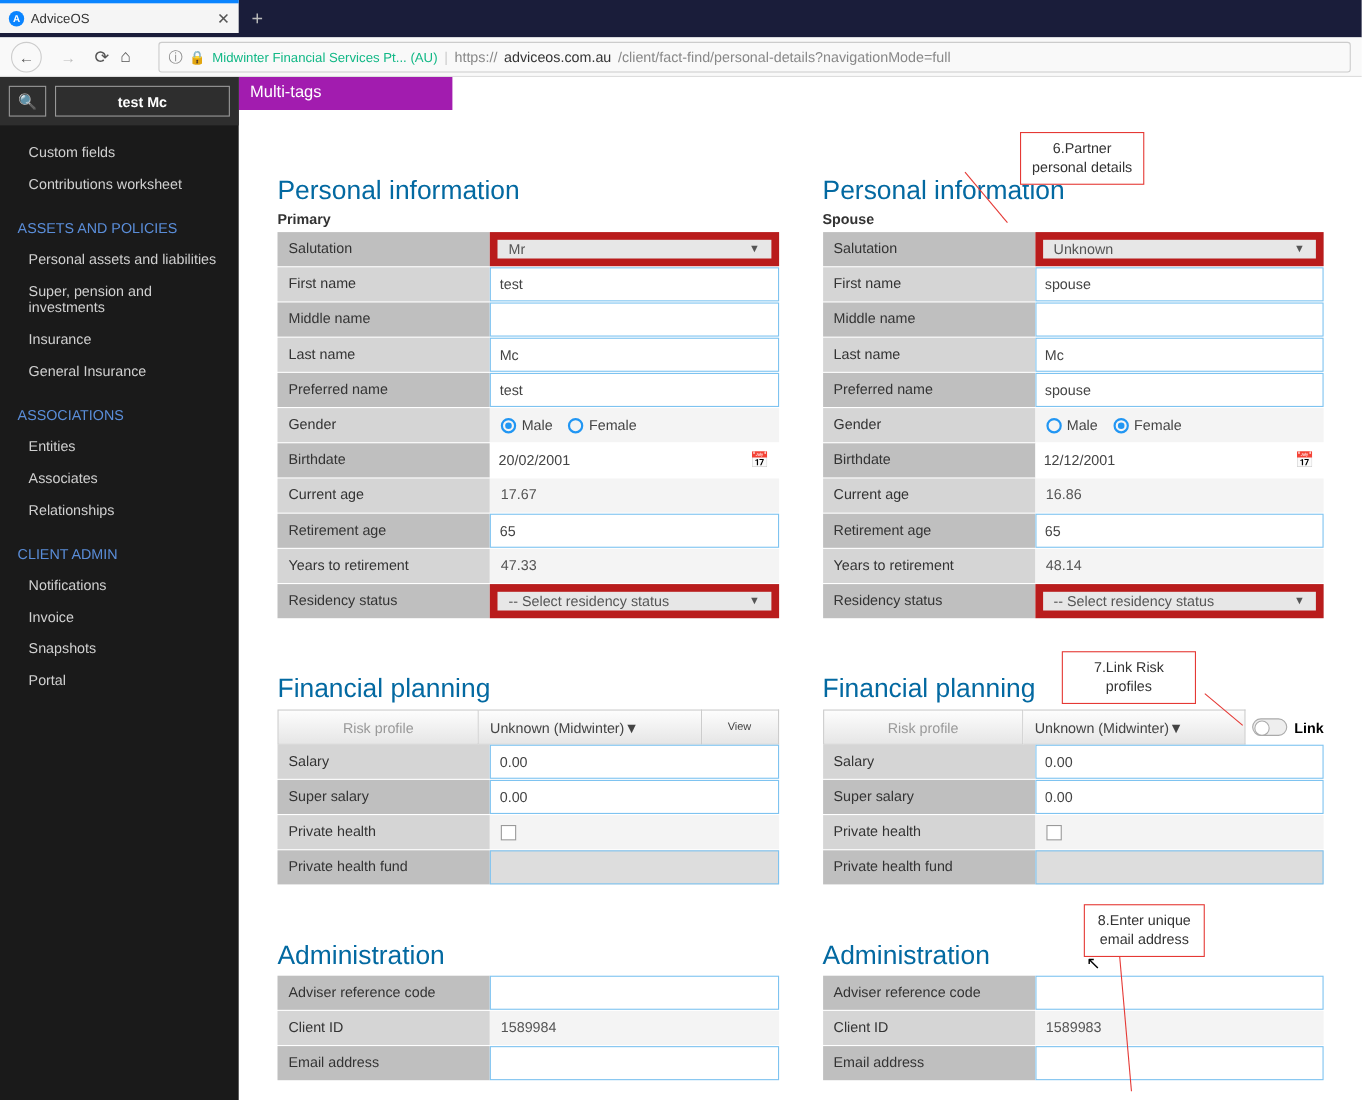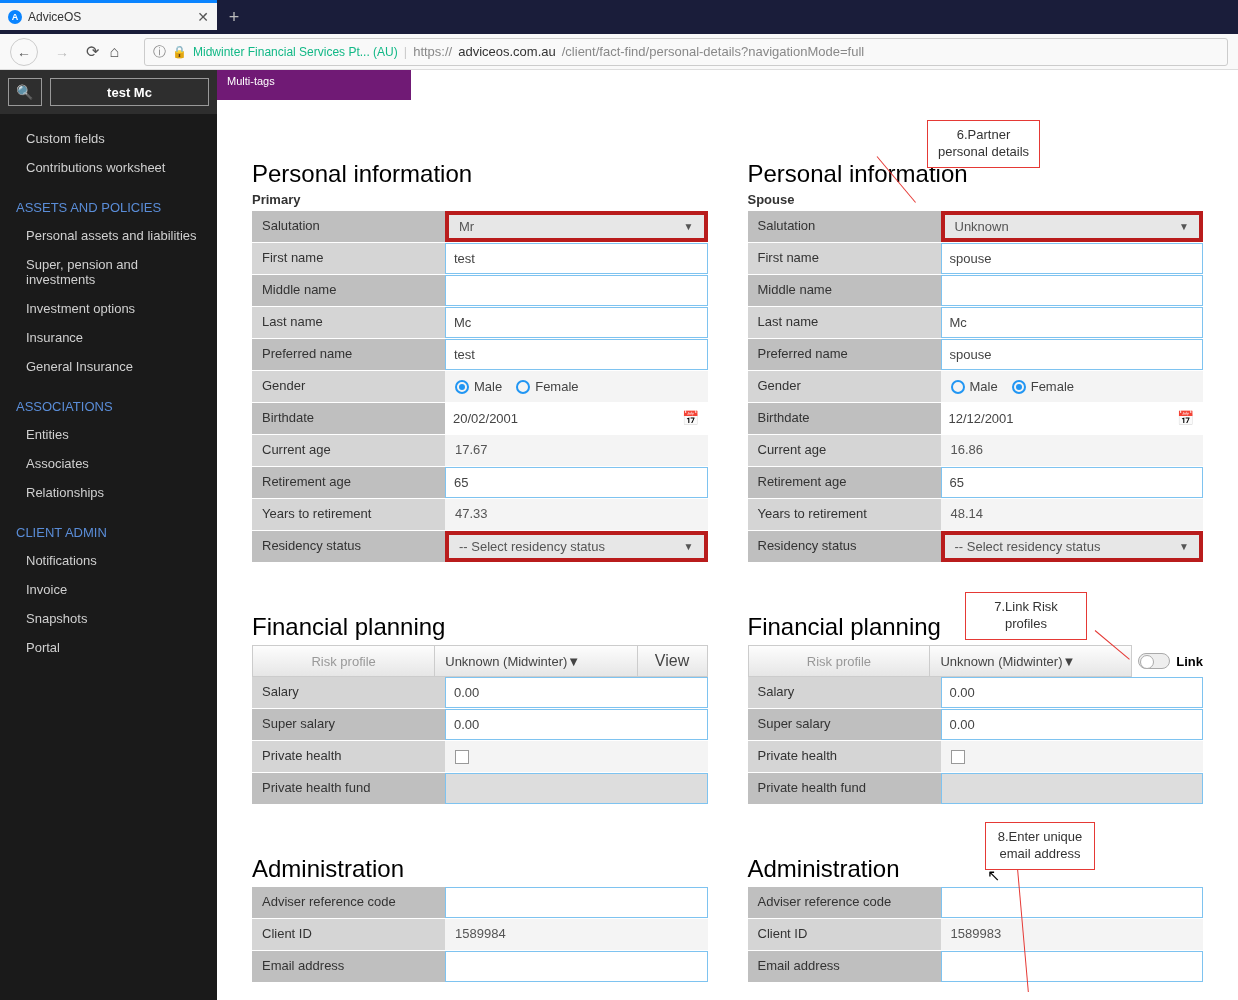--- a/index.html
+++ b/index.html
@@ -27,50 +27,50 @@
 .sidebar { width: 217px; background: #1a1a1a; color:#b5b5b5; display:flex; flex-direction:column; }
 .sb-top { background:#2e2e2e; padding: 8px; display:flex; gap:8px; }
 .sb-search { width:34px; height:28px; border:1px solid #999; display:flex;align-items:center;justify-content:center;color:#eee; font-size:14px;cursor:pointer;}
 .sb-user { flex:1; height:28px; border:1px solid #999; display:flex; align-items:center; justify-content:center; color:#fff; font-size:13px; font-weight:bold;cursor:pointer;}
 .sb-body { padding:10px 0; font-size:13px; }
 .sb-item { padding: 7px 16px 7px 26px; cursor:pointer;color:#d0d0d0;}
 .sb-head { padding: 18px 16px 6px 16px; color:#5a8dd8; font-size:13px;}
 
 
 .main { flex:1; background:#fff; overflow:auto; position:relative;}
-.mtag { height:30px; width: 194px; background:#701a75; color:#fff; padding:5px 10px; font-size:11px;}
+.mtag { height:30px; width: 194px; background:#a21caf; color:#fff; padding:5px 10px; font-size:15px;}
 .content { padding: 10px 35px 40px 35px; }
 .cols { display:flex; gap:40px; }
 .col { flex:1; min-width:0;}
-h2.sec { font-size:24px; font-weight:400; color:#000000; margin-top: 50px; margin-bottom:4px;}
+h2.sec { font-size:24px; font-weight:400; color:#0369a1; margin-top: 50px; margin-bottom:4px;}
 .subhead{font-size:13px;font-weight:bold;color:#333;margin-bottom:4px;}
 .fieldrow{ display:flex; height:32px; border-bottom:1px solid #fff;}
 .fieldrow.alt-odd .flabel{background:#bfbfbf;}
 .fieldrow.alt-even .flabel{background:#d5d5d5;}
 .fieldrow.alt-odd .fval{background:#e7e7e7;}
 .fieldrow.alt-even .fval{background:#f4f4f4;}
 .flabel{ width:193px; padding:7px 10px; font-size:13px; color:#333;}
 .fval{ flex:1; position:relative;}
 .tinput{width:100%;height:100%;border:1px solid #7ec3f0;padding:0 8px;font-size:13px;color:#444;background:#fff;}
 .tinput.gray{border:none;background:transparent;}
 .fval.static{padding:7px 10px;font-size:13px;color:#555;}
-.fval.select{display:flex;align-items:center;padding:4px 10px;font-size:13px;color:#555;justify-content:space-between;background:linear-gradient(#fdfdfd,#e8e8e8);border:4px solid #b91c1c;cursor:pointer;}
+.fval.select{display:flex;align-items:center;padding:4px 10px;font-size:13px;color:#555;justify-content:space-between;background:linear-gradient(#fdfdfd,#e8e8e8);border:7px solid #b91c1c;cursor:pointer;}
 .fval.select .caret{color:#555;font-size:10px;}
 .radioset{display:flex;align-items:center;height:100%;gap:14px;padding:1px 10px;}
 .radio{display:flex;align-items:center;gap:5px;font-size:13px;color:#444;}
 .rdot{width:14px;height:14px;border:2px solid #2196f3;border-radius:50%;display:flex;align-items:center;justify-content:center;}
 .rdot.on::after{content:"";width:6px;height:6px;background:#2196f3;border-radius:50%;}
 .dateico{position:absolute;right:8px;top:7px;color:#888;font-size:14px;}
 .cbox{width:14px;height:14px;border:1px solid #999;background:#fff;margin:9px 10px;}
 
 
 .fprow{display:flex;height:32px;}
 .fpbtn{flex:1;background:linear-gradient(#fdfdfd,#e6e6e6);border:1px solid #ccc;display:flex;align-items:center;justify-content:center;font-size:13px;color:#999;cursor:pointer;}
 .fpsel{flex:1;background:linear-gradient(#fdfdfd,#e6e6e6);border:1px solid #ccc;border-left:none;display:flex;align-items:center;justify-content:flex-start;padding:0 10px;font-size:13px;color:#444;cursor:pointer;}
-.fpview{width:70px;background:linear-gradient(#fdfdfd,#e6e6e6);border:1px solid #ccc;border-left:none;display:flex;align-items:center;justify-content:center;font-size:16px;color:#444;cursor:pointer;}
+.fpview{width:70px;background:linear-gradient(#fdfdfd,#e6e6e6);border:1px solid #ccc;border-left:none;display:flex;align-items:center;justify-content:center;font-size:10px;color:#444;cursor:pointer;}
 .toggle{width:32px;height:16px;border:1px solid #aaa;border-radius:8px;background:#eee;position:relative;margin:0 6px;}
 .toggle::after{content:"";position:absolute;left:1px;top:1px;width:12px;height:12px;background:#fff;border:1px solid #aaa;border-radius:50%;}
 
 
 .callout{position:absolute;border:1px solid #e53935;padding:6px 10px;font-size:13px;color:#333;background:#fff;z-index:10;text-align:center;line-height:1.3;}
 .cline{position:absolute;background:#e53935;height:1px;transform-origin:left center;z-index:9;}
 .cursor{position:absolute;font-size:16px;color:#000;z-index:11;}
 </style>
 </head>
 <body>
@@ -104,21 +104,20 @@
     <div class="sb-top">
       <div class="sb-search">🔍</div>
       <div class="sb-user">test Mc</div>
     </div>
     <div class="sb-body" id="sb-body">
         <div class="sb-item">Custom fields</div>
         <div class="sb-item">Contributions worksheet</div>
         <div class="sb-head">ASSETS AND POLICIES</div>
         <div class="sb-item">Personal assets and liabilities</div>
         <div class="sb-item">Super, pension and investments</div>
-        <div class="sb-item">Investment options</div>
         <div class="sb-item">Insurance</div>
         <div class="sb-item">General Insurance</div>
         <div class="sb-head">ASSOCIATIONS</div>
         <div class="sb-item">Entities</div>
         <div class="sb-item">Associates</div>
         <div class="sb-item">Relationships</div>
         <div class="sb-head">CLIENT ADMIN</div>
         <div class="sb-item">Notifications</div>
         <div class="sb-item">Invoice</div>
         <div class="sb-item">Snapshots</div>

